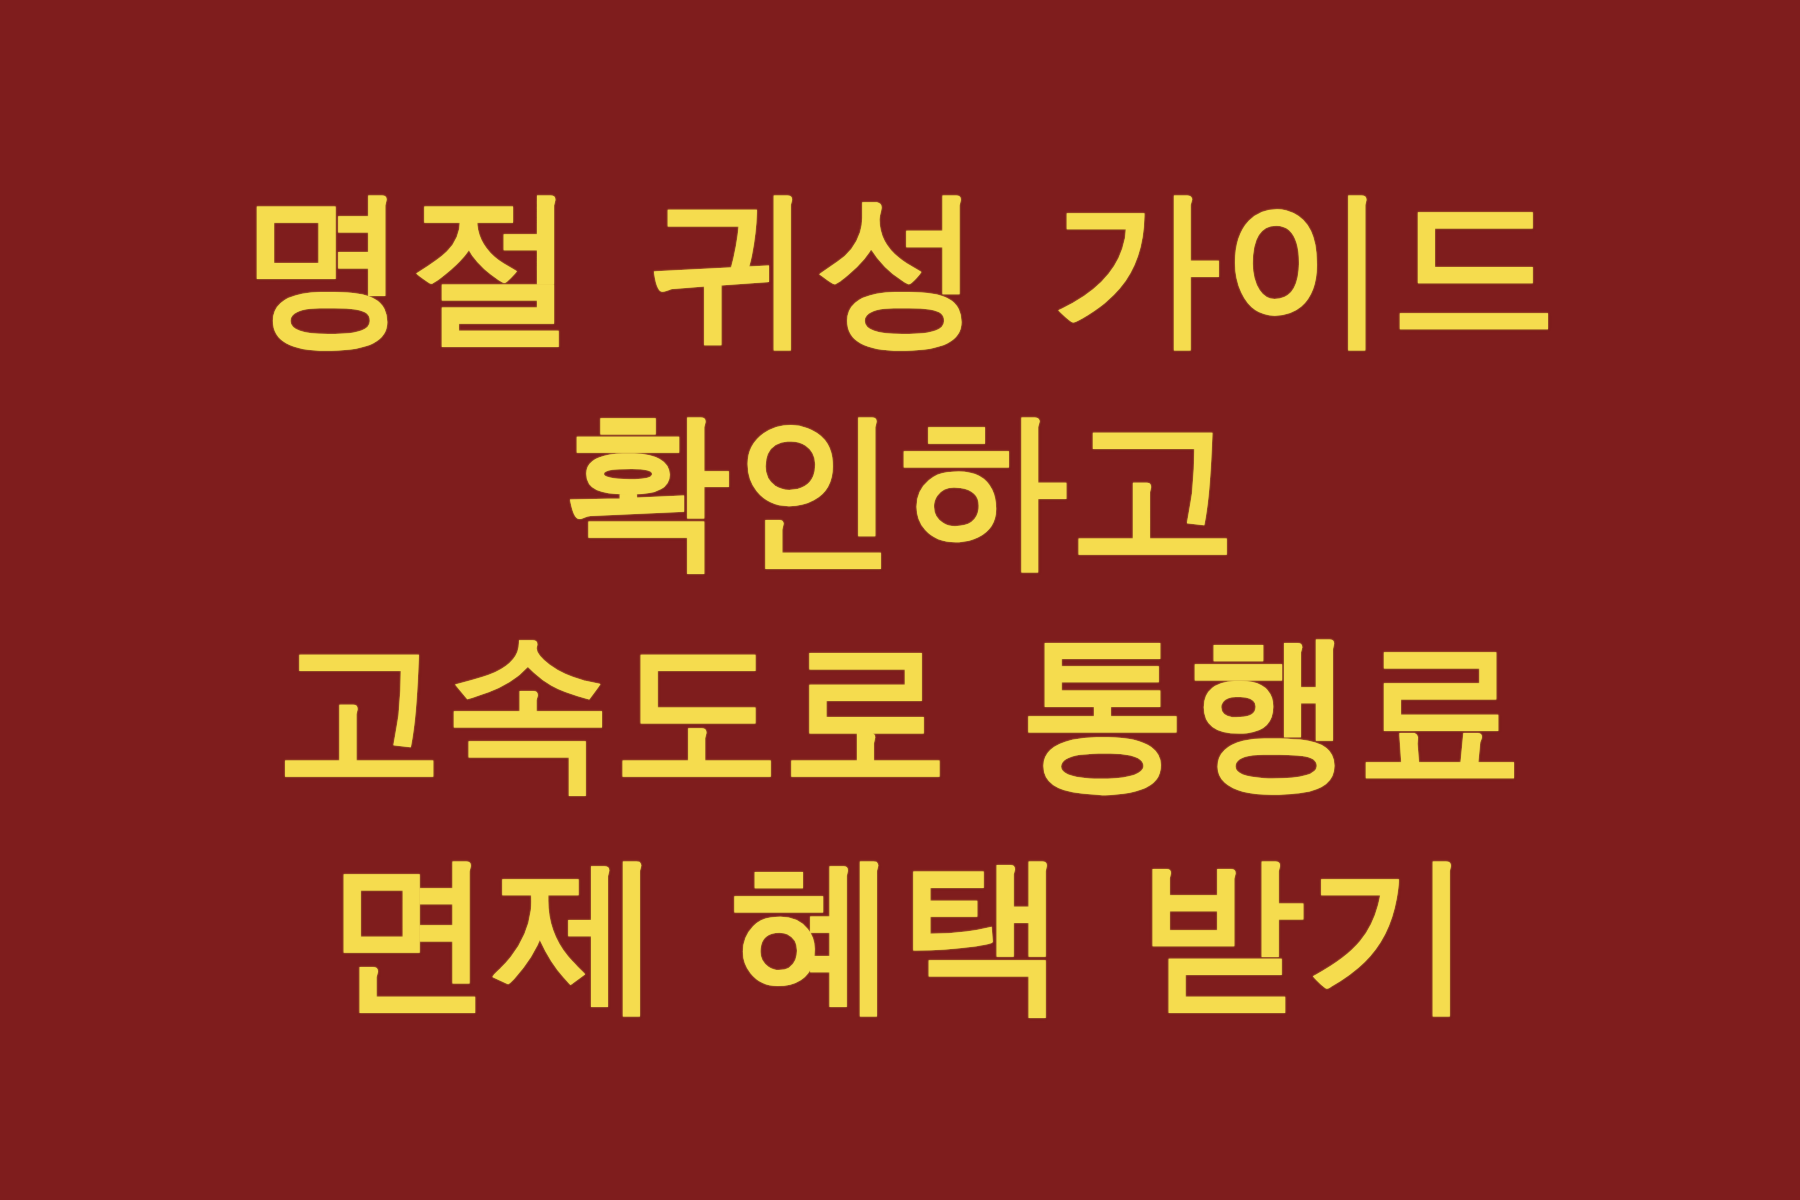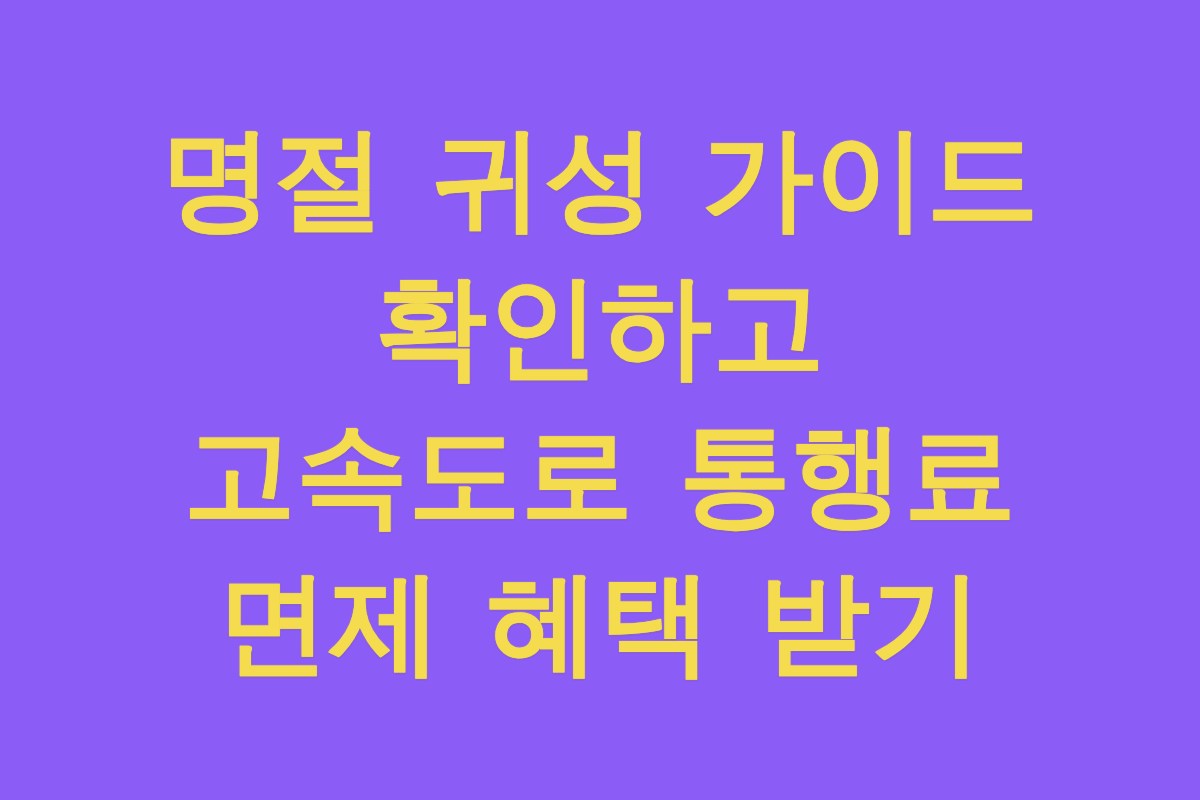--- a/index.html
+++ b/index.html
@@ -46,17 +46,17 @@
     text-shadow:
        0px 0px 1.2px currentColor,
        0.8px 0.8px 1.6px rgba(0,0,0,0.10),
       -0.8px 0.8px 1.6px rgba(0,0,0,0.06);
     -webkit-font-smoothing: antialiased;
   }
 </style>
 </head>
 <body>
 
-<div id="banner" style="background: #8b5cf6;">
+<div id="banner" style="background: #7f1d1d;">
   <div id="headline-block">
     <h1 id="headline" style="color: rgb(245, 220, 78); text-align: center;">명절 귀성 가이드 확인하고 고속도로 통행료 면제 혜택 받기</h1>
   </div>
 </div>
 
 </body></html>

